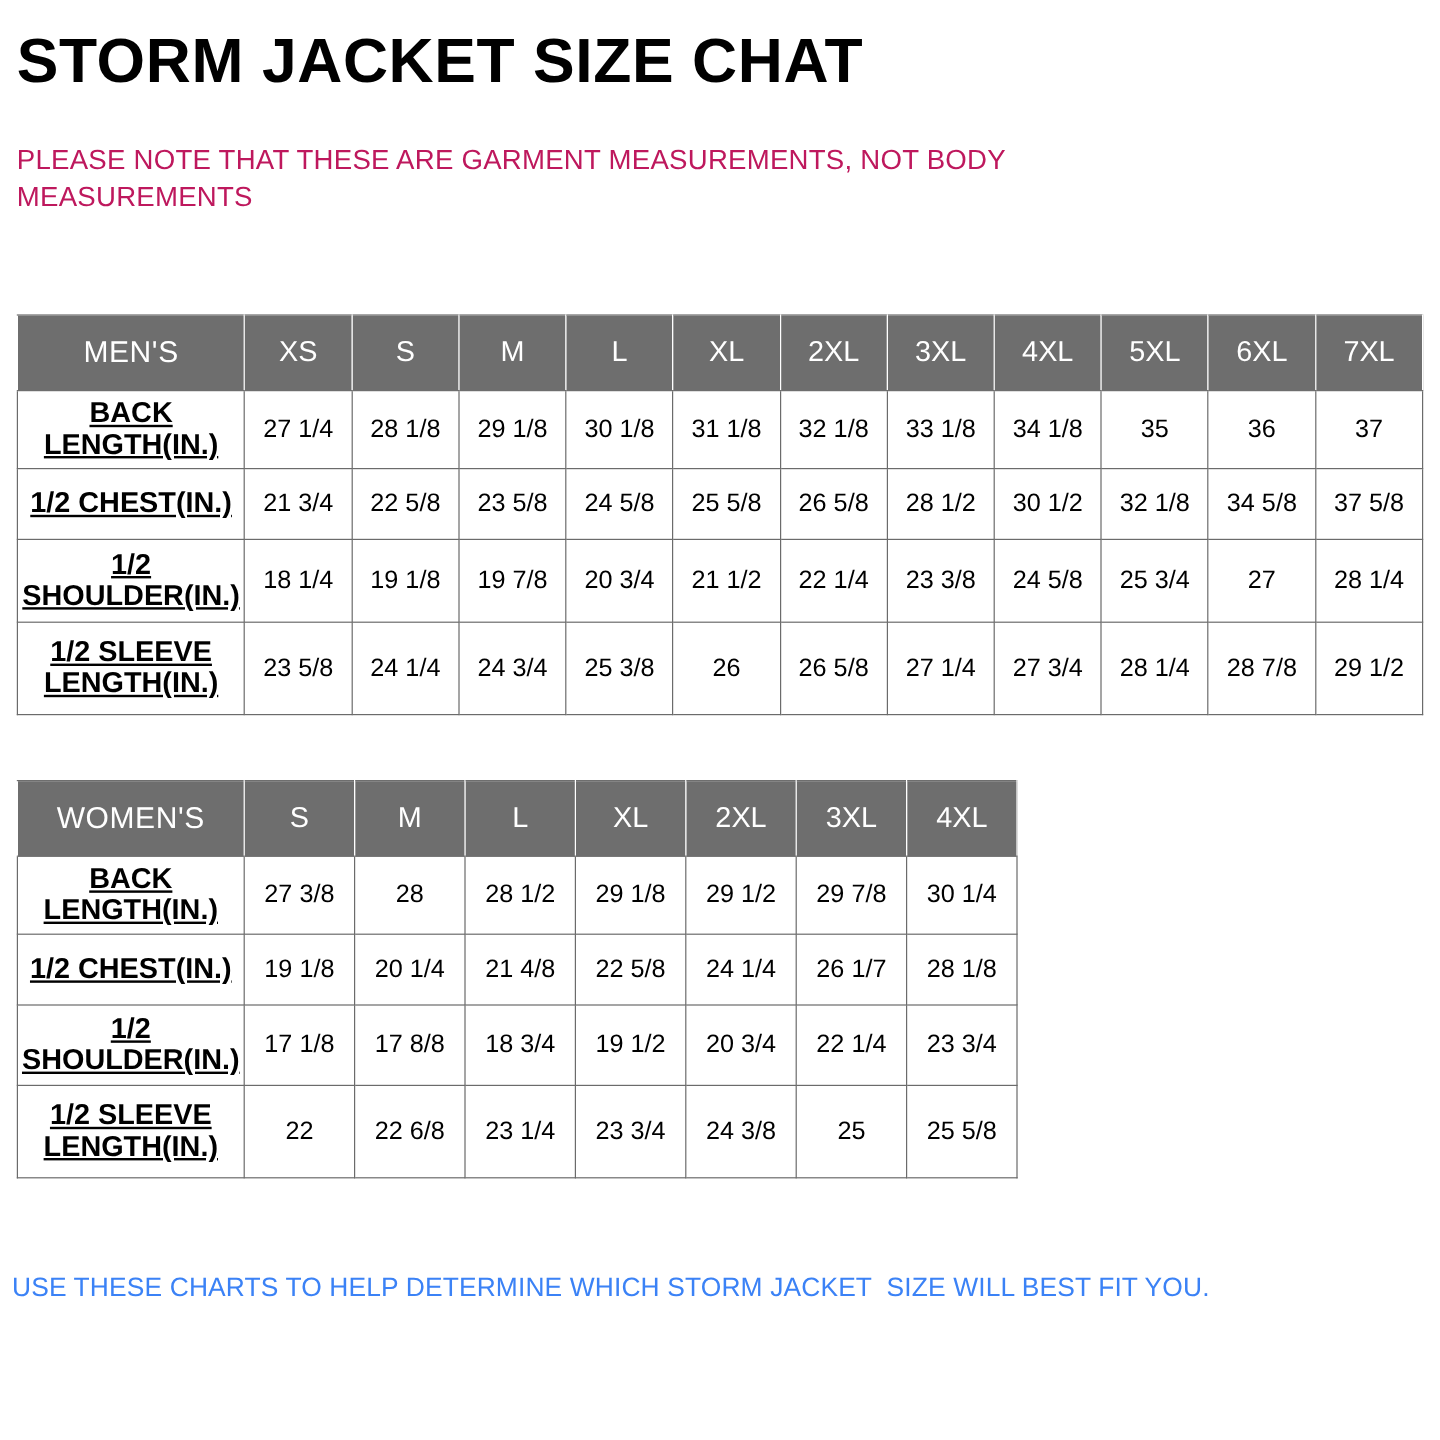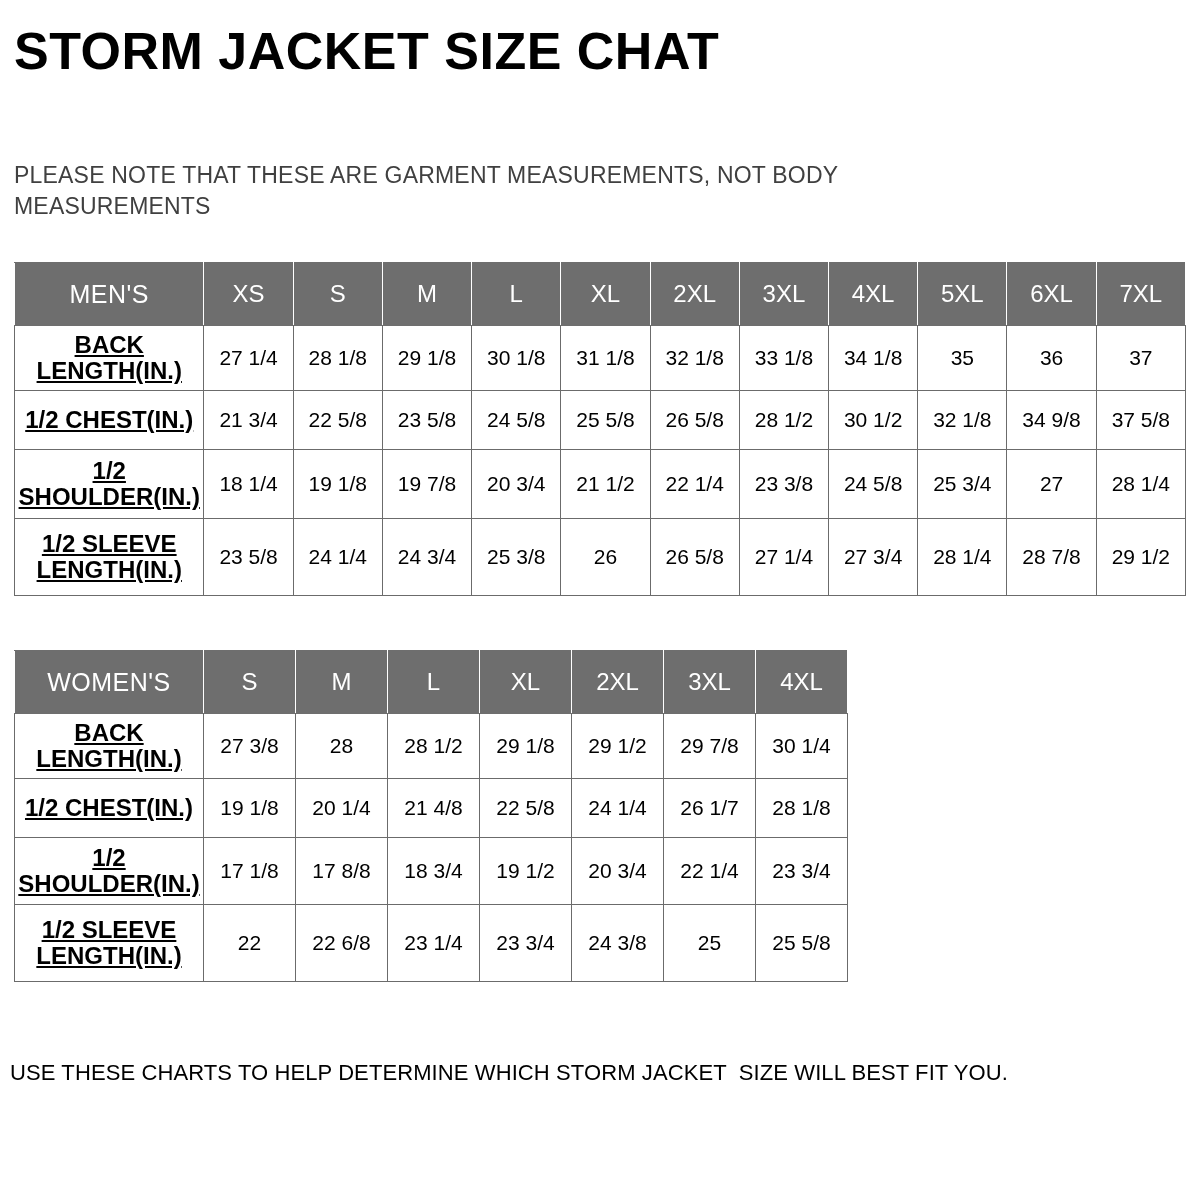--- a/index.html
+++ b/index.html
@@ -38,24 +38,23 @@
 
   
   .notice {
     position: absolute;
     left: 14px;
     top: 118px;
     width: 960px;
     font-family: "Liberation Sans", sans-serif;
     font-size: 23px;
     font-weight: normal;
-    color: #404040;
+    color: #be185d;
     line-height: 1.35;
     letter-spacing: 0.2px;
-    margin-top: 42px;
   }
 
   
   .size-table {
     position: absolute;
     border-collapse: collapse;
     table-layout: fixed;
     background: #ffffff;
   }
   .size-table td, .size-table th {
@@ -119,21 +118,21 @@
   .rowlabel-line { display: block; text-decoration: underline; }
 
   
   .footer-note {
     position: absolute;
     left: 10px;
     top: 1060px;
     width: 1150px;
     font-family: "Liberation Sans", sans-serif;
     font-size: 22px;
-    color: #000000;
+    color: #3b82f6;
     white-space: pre;
     letter-spacing: 0.1px;
   }
 </style>
 </head>
 <body>
 
 <div class="page">
 
   <div class="chart-title">STORM JACKET SIZE CHAT</div>
@@ -195,21 +194,21 @@
           </td>
           <td>21 3/4</td>
           <td>22 5/8</td>
           <td>23 5/8</td>
           <td>24 5/8</td>
           <td>25 5/8</td>
           <td>26 5/8</td>
           <td>28 1/2</td>
           <td>30 1/2</td>
           <td>32 1/8</td>
-          <td>34 9/8</td>
+          <td>34 5/8</td>
           <td>37 5/8</td>
         </tr>
         <tr class="r3">
           <td class="rowlabel">
             <span class="rowlabel-line">1/2 SHOULDER(IN.)</span>
           </td>
           <td>18 1/4</td>
           <td>19 1/8</td>
           <td>19 7/8</td>
           <td>20 3/4</td>

